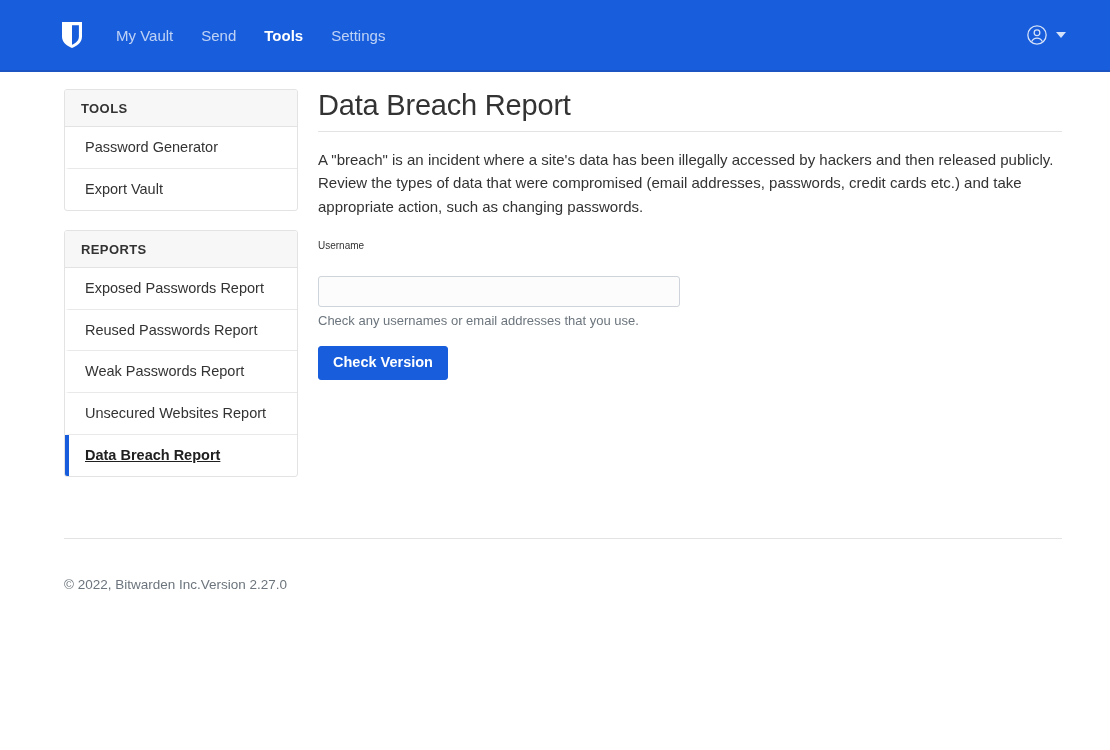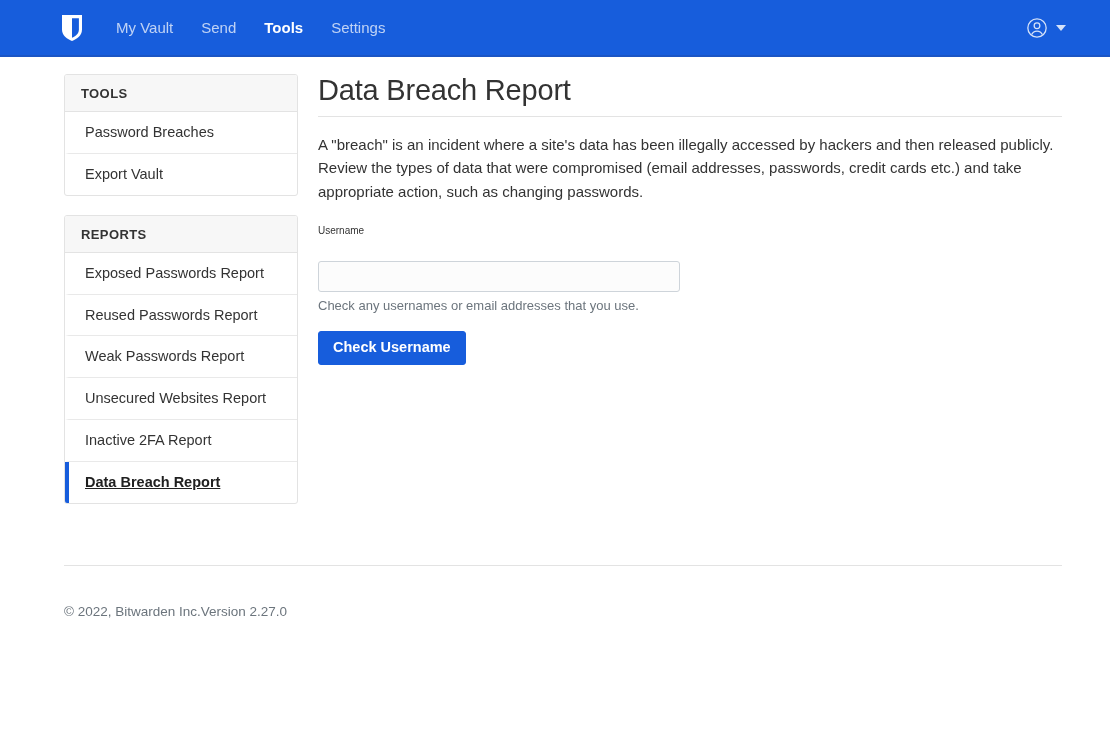--- a/index.html
+++ b/index.html
@@ -6,21 +6,21 @@
   html, body {
     margin: 0; padding: 0;
     width: 1110px; height: 750px;
     background: #ffffff;
     font-family: "Liberation Sans", sans-serif;
     -webkit-font-smoothing: antialiased;
   }
 
   
   .navbar {
-    height: 57px;
+    height: 72px;
     background: #175ddc;
     border-bottom: 2px solid #1b55c4;
     display: flex;
     align-items: center;
     padding: 0 44px 0 60px;
   }
   .brand-logo {
     width: 24px; height: 30px;
     display: block;
     margin-right: 32px;
@@ -216,46 +216,45 @@
     <span class="caret"></span>
   </div>
 </div>
 
 <div class="page">
 
   <div class="sidebar">
 
     <div class="card">
       <div class="card-header">TOOLS</div>
-      <div class="card-item">Password Breaches</div>
+      <div class="card-item">Password Generator</div>
       <div class="card-item">Export Vault</div>
     </div>
 
     <div class="card">
       <div class="card-header">REPORTS</div>
       <div class="card-item">Exposed Passwords Report</div>
       <div class="card-item">Reused Passwords Report</div>
       <div class="card-item">Weak Passwords Report</div>
       <div class="card-item">Unsecured Websites Report</div>
-      <div class="card-item">Inactive 2FA Report</div>
       <div class="card-item active">Data Breach Report</div>
     </div>
 
   </div>
 
   <div class="content">
     <h1 class="page-title">Data Breach Report</h1>
     <hr class="title-rule">
     <p class="description">A "breach" is an incident where a site's data has been illegally accessed by hackers and then released publicly. Review the types of data that were compromised (email addresses, passwords, credit cards etc.) and take appropriate action, such as changing passwords.</p>
 
     <label class="field-label">Username</label>
     <input class="text-input" type="text" placeholder="" style="">
     <div class="help-text">Check any usernames or email addresses that you use.</div>
 
-    <button class="btn-primary">Check Username</button>
+    <button class="btn-primary">Check Version</button>
   </div>
 
 </div>
 
 <div class="footer-wrap">
   <hr class="footer-rule">
   <div class="footer">
     <span>© 2022, Bitwarden Inc.</span>
     <span>Version 2.27.0</span>
   </div>

